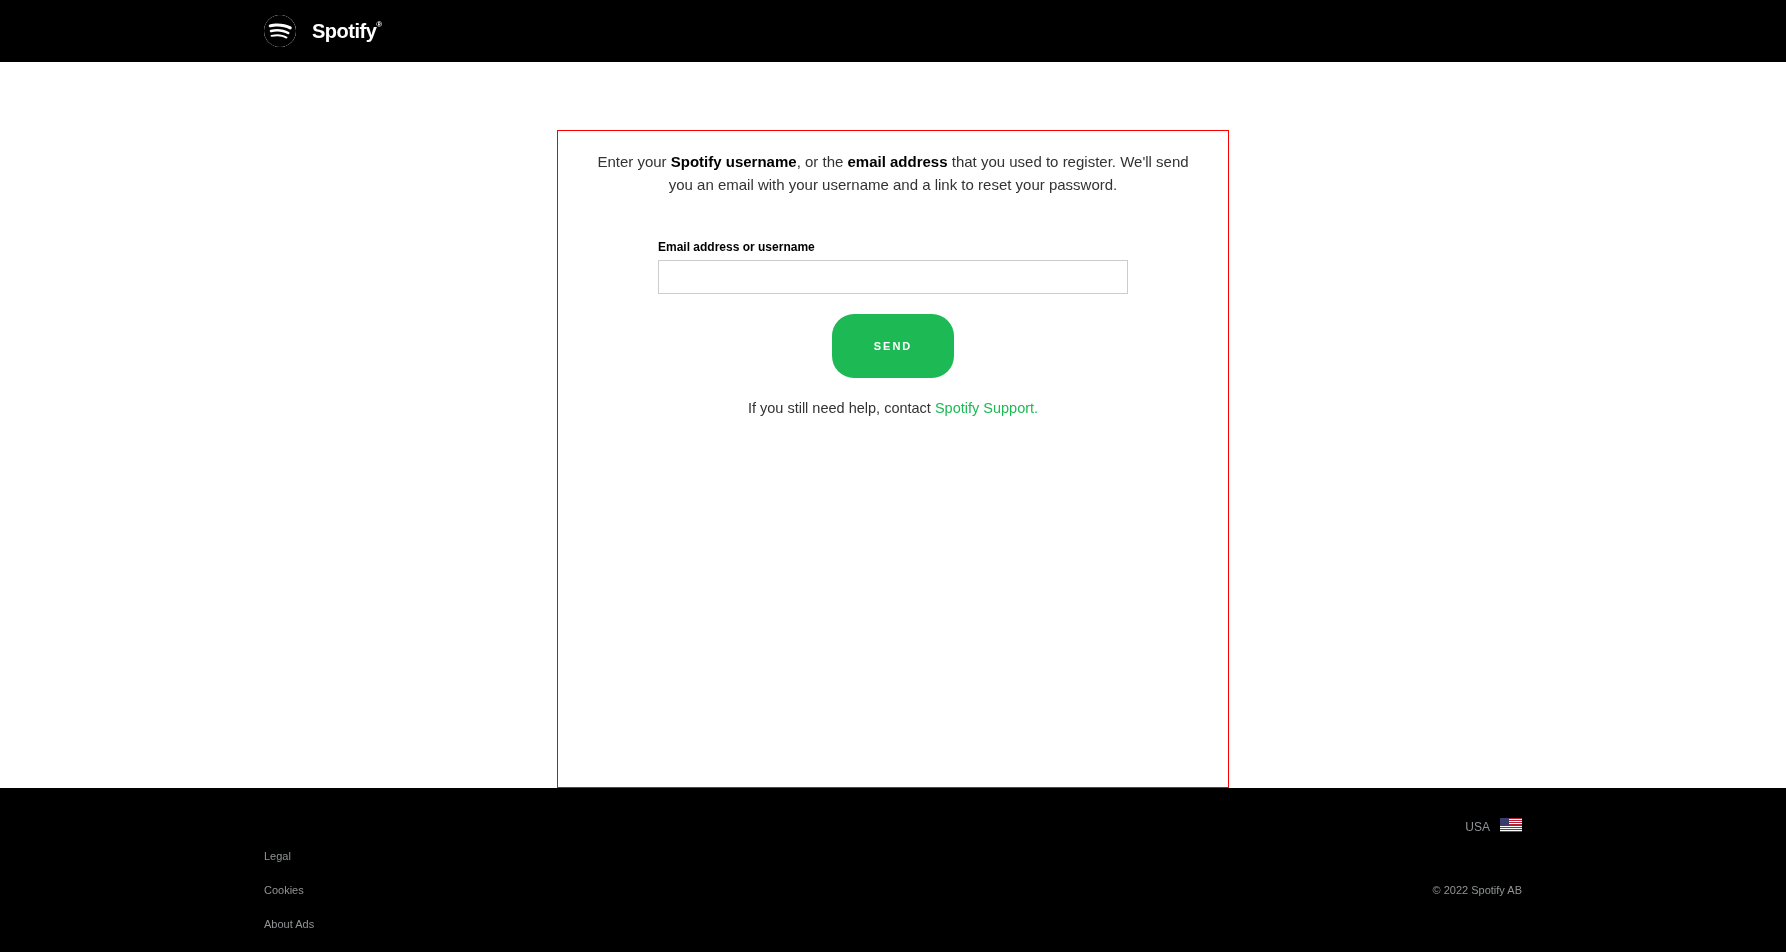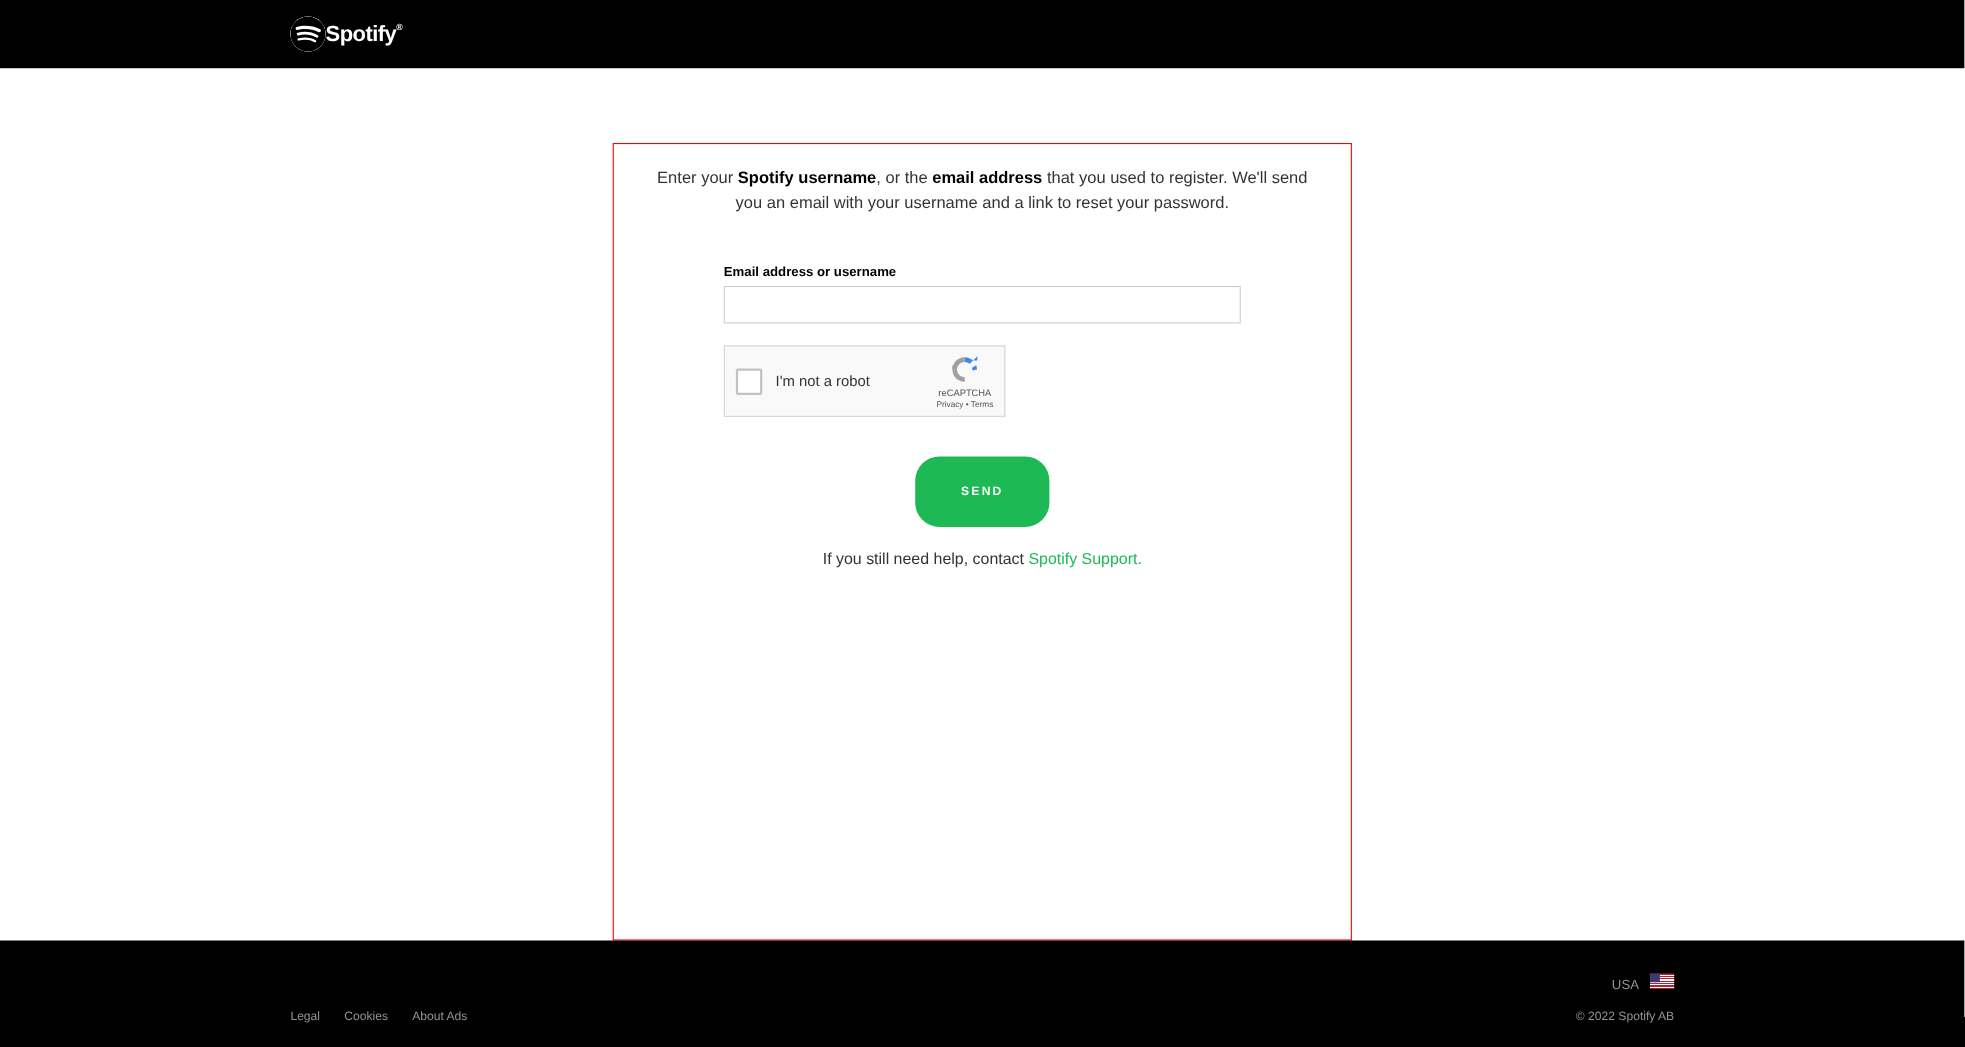--- a/index.html
+++ b/index.html
@@ -1,18 +1,18 @@
 <!DOCTYPE html>
 <html><head>
   <meta charset="utf-8">
   <style>
     * { margin: 0; padding: 0; box-sizing: border-box; }
     body { font-family: -apple-system, BlinkMacSystemFont, "Segoe UI", Helvetica, Arial, sans-serif; background: #fff; min-height: 952px; display: flex; flex-direction: column; }
     .header { background: #000; height: 62px; display: flex; align-items: center; padding-left: 264px; }
-    .logo-wrap { display: flex; align-items: center; gap: 0; }
+    .logo-wrap { display: flex; align-items: center; gap: 16px; }
     .spotify-icon { width: 32px; height: 32px; background: #fff; border-radius: 50%; display: flex; align-items: center; justify-content: center; }
     .spotify-icon svg { width: 32px; height: 32px; }
     .spotify-text { color: #fff; font-weight: 700; font-size: 20px; letter-spacing: -0.5px; }
     .spotify-text sup { font-size: 8px; vertical-align: top; }
     .main { flex: 1; display: flex; justify-content: center; padding-top: 68px; }
     .card { width: 672px; border: 1.5px solid #ff0000; padding: 20px 30px 24px; }
     .title { font-size: 38px; font-weight: 900; text-align: center; letter-spacing: -1px; margin-bottom: 14px; }
     .description { text-align: center; font-size: 15px; color: #333; line-height: 1.5; margin-bottom: 44px; }
     .description b { font-weight: 700; color: #000; }
     .form-area { width: 470px; margin: 0 auto; }
@@ -29,21 +29,21 @@
     .send-row { text-align: center; margin-bottom: 22px; }
     .send-btn { background: #1db954; color: #fff; border: none; border-radius: 22px; padding: 26px 42px; font-size: 11px; font-weight: 700; letter-spacing: 2px; cursor: pointer; }
     .help-text { text-align: center; font-size: 14.5px; color: #333; }
     .help-link { color: #1db954; text-decoration: none; }
     .footer { background: #000; color: #919496; padding: 30px 264px 22px; }
     .footer-top { display: flex; justify-content: flex-end; align-items: center; gap: 10px; margin-bottom: 14px; }
     .country { font-size: 12px; color: #919496; }
     .flag { width: 22px; height: 14px; display: inline-block; position: relative; background: linear-gradient(to bottom, #b22234 0%, #b22234 7.7%, #fff 7.7%, #fff 15.4%, #b22234 15.4%, #b22234 23.1%, #fff 23.1%, #fff 30.8%, #b22234 30.8%, #b22234 38.5%, #fff 38.5%, #fff 46.2%, #b22234 46.2%, #b22234 53.9%, #fff 53.9%, #fff 61.6%, #b22234 61.6%, #b22234 69.3%, #fff 69.3%, #fff 77%, #b22234 77%, #b22234 84.7%, #fff 84.7%, #fff 92.4%, #b22234 92.4%, #b22234 100%); }
     .flag::before { content: ""; position: absolute; top: 0; left: 0; width: 40%; height: 54%; background: #3c3b6e; }
     .footer-bottom { display: flex; justify-content: space-between; align-items: center; }
-    .footer-links { display: flex; gap: 22px; }
+    .footer-links { display: flex; gap: 22px; flex-direction: column; }
     .footer-link { color: #919496; font-size: 11px; text-decoration: none; }
     .copyright { font-size: 11px; color: #919496; }
   </style>
 </head>
 <body>
 
 <header class="header">
   <a class="logo-wrap">
     <span class="spotify-icon">
       <svg viewBox="0 0 24 24">
@@ -56,38 +56,20 @@
 </header>
 
 <main class="main">
   <div class="card">
     <p class="description">
       <span>Enter your </span><b>Spotify username</b><span>, or the </span><b>email address</b><span> that you used to register. We'll send you an email with your username and a link to reset your password.</span>
     </p>
     <div class="form-area">
       <label class="field-label">Email address or username</label>
       <input type="text" class="text-input" style="">
-      <div class="recaptcha">
-        <div class="recaptcha-check"></div>
-        <span class="recaptcha-label">I'm not a robot</span>
-        <div class="recaptcha-right">
-          <svg class="recaptcha-logo" viewBox="0 0 40 40">
-            <path fill="#4285f4" d="M36 20c0-2-.4-3.9-1.1-5.7l-5.5 3.2c.4 1 .6 2 .6 3.1v.6l6-1.2z"></path>
-            <path fill="#4285f4" d="M20 4c4.2 0 8 1.6 10.9 4.3l-4.2 4.2C25 11 22.6 10 20 10V4z"></path>
-            <path fill="#a0a0a0" d="M20 4v6c-5.5 0-10 4.5-10 10H4c0-8.8 7.2-16 16-16z"></path>
-            <path fill="#a0a0a0" d="M4 20h6c0 5.5 4.5 10 10 10v6c-8.8 0-16-7.2-16-16z"></path>
-            <polygon fill="#4285f4" points="30.9,8.3 36.5,8.3 36.5,2.7"></polygon>
-            <polygon fill="#a0a0a0" points="4,20 4,14.4 9.6,20"></polygon>
-          </svg>
-          <span class="recaptcha-brand">reCAPTCHA</span>
-          <span class="recaptcha-links">
-            <span>Privacy</span> • <span>Terms</span>
-          </span>
-        </div>
-      </div>
       <div class="send-row">
         <button class="send-btn">SEND</button>
       </div>
       <p class="help-text">
         <span>If you still need help, contact </span><a class="help-link">Spotify Support.</a>
       </p>
     </div>
   </div>
 </main>
 

